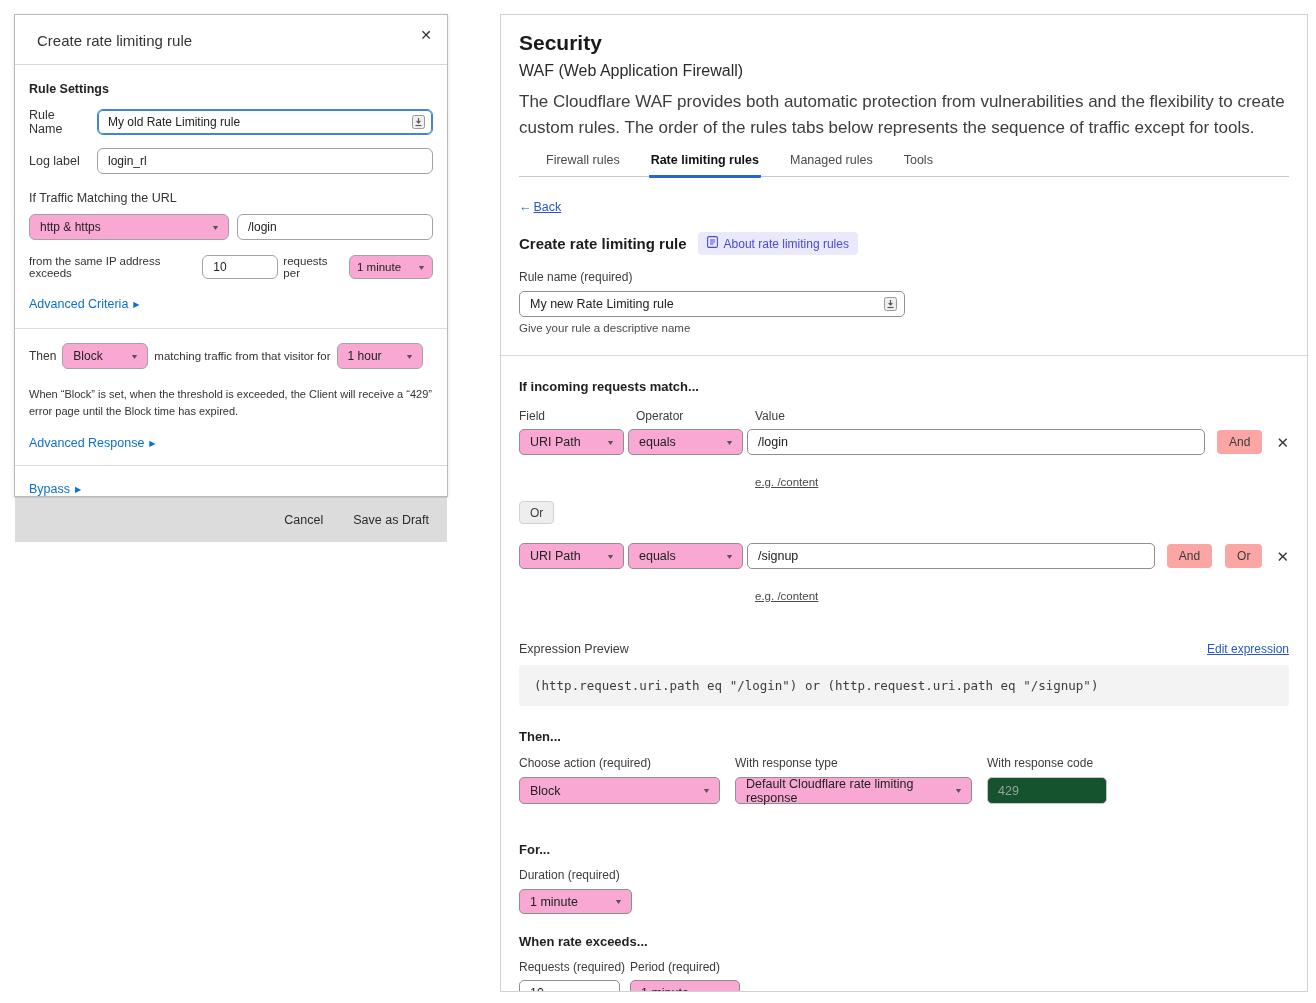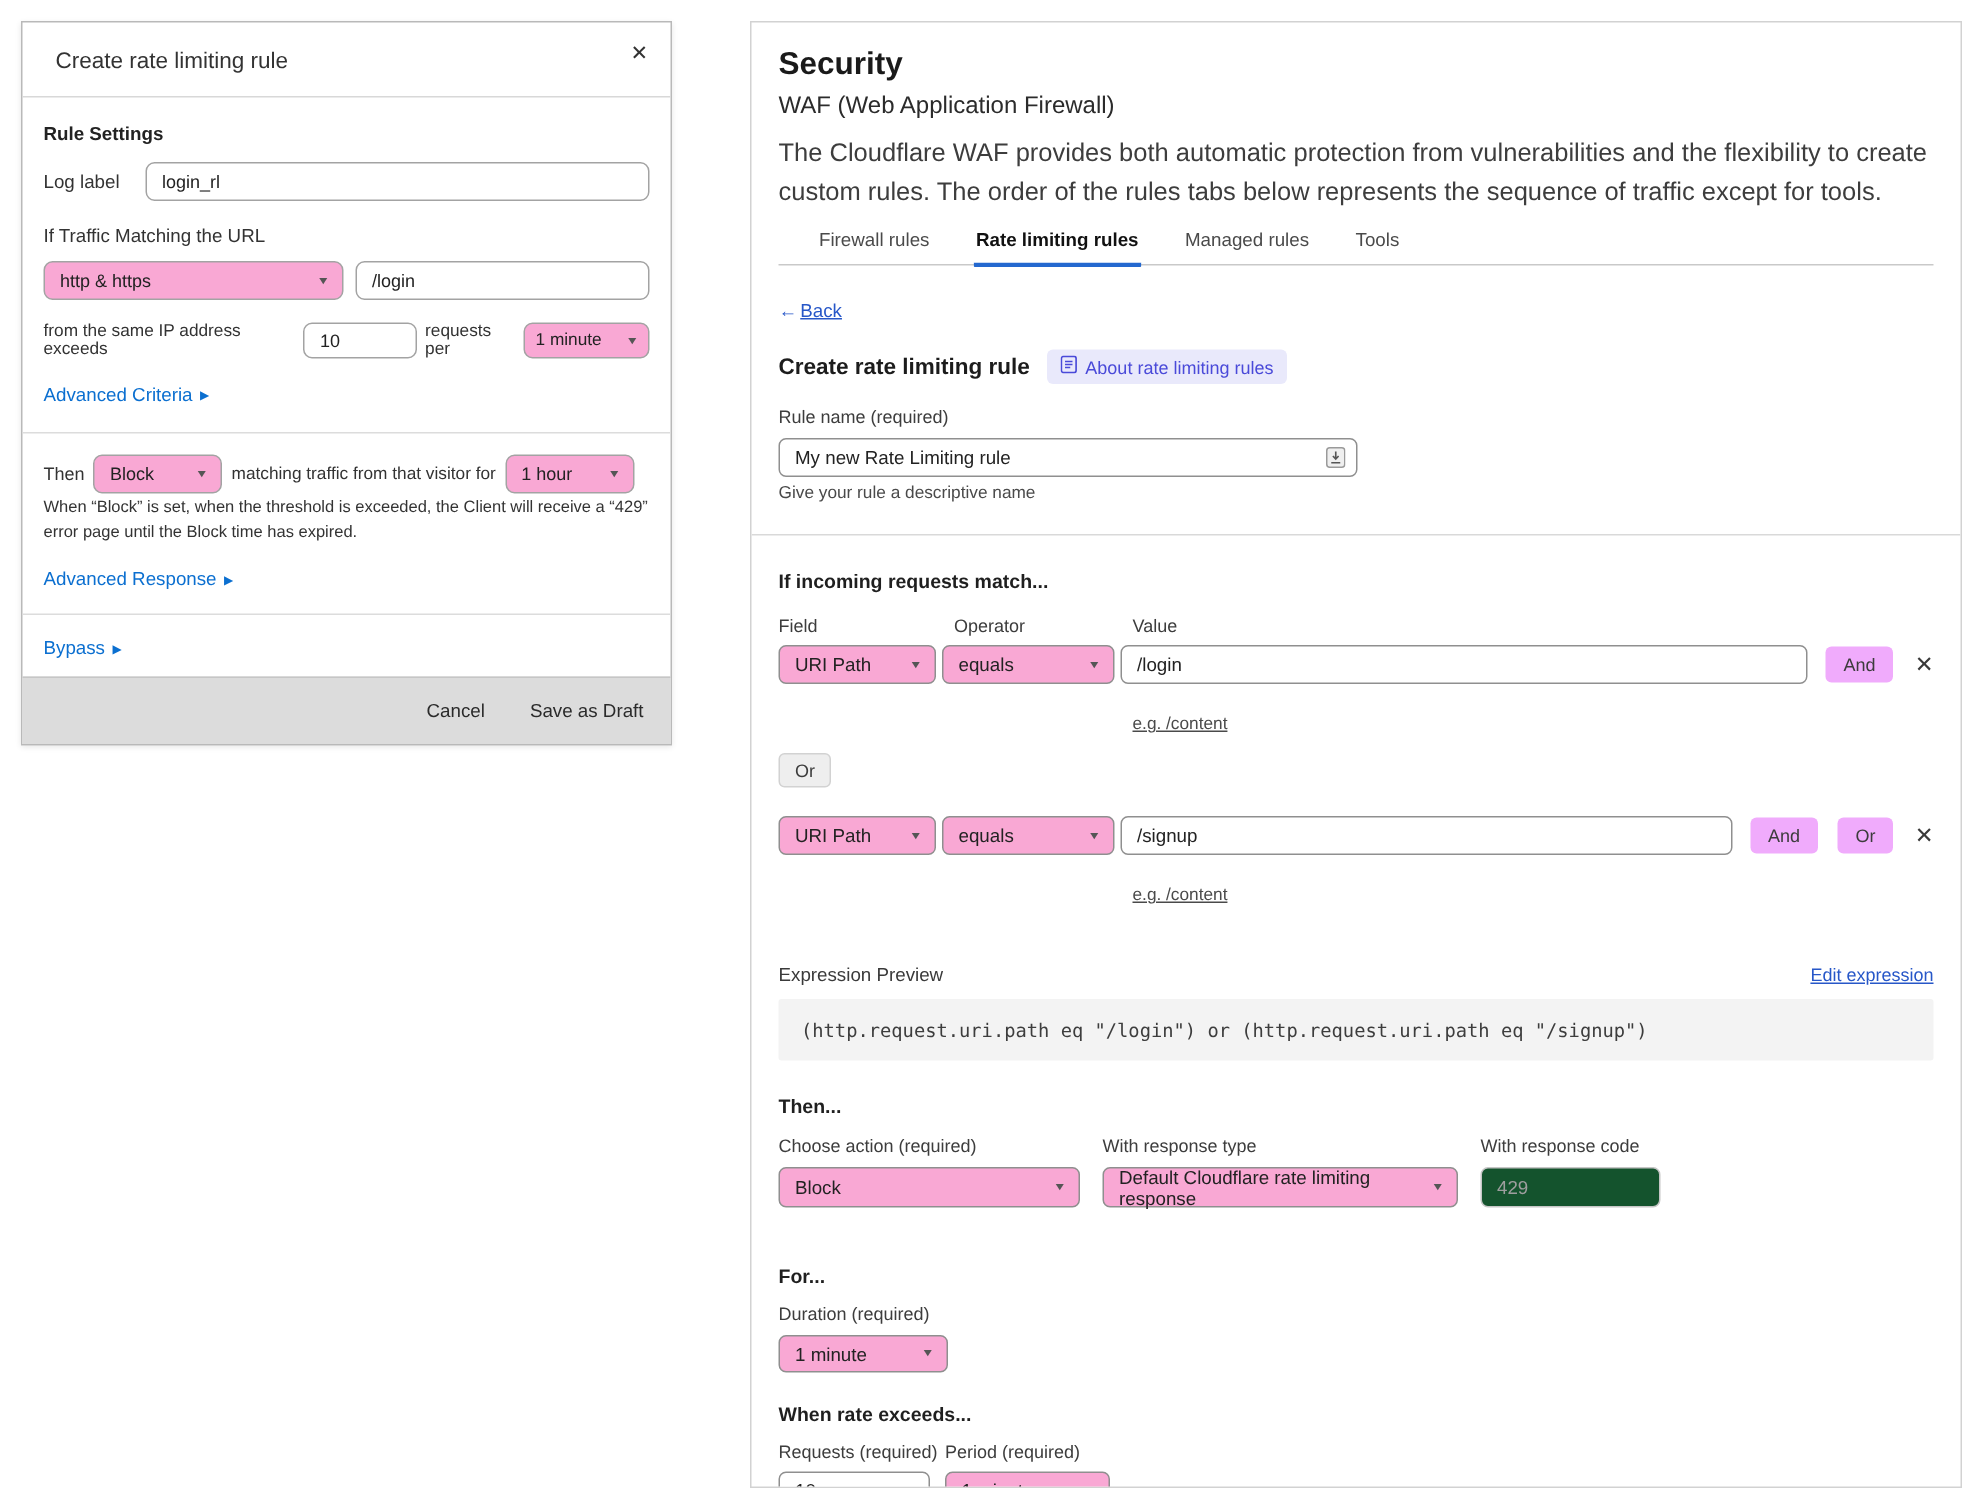--- a/index.html
+++ b/index.html
@@ -18,21 +18,21 @@
     cursor:pointer; flex:none;
   }
   .caret { font-size:7px; color:#555; margin-left:8px; transform:scaleX(1.3); }
   .ti {
     border:1px solid #8f8f8f; border-radius:5px; height:26px;
     padding:0 10px; font-size:12.5px; color:#222; background:#fff;
     font-family:"Liberation Sans", sans-serif; outline:none; width:100%;
   }
   .ti.disabled { background:#14532d; border-color:#c6c6c6; color:#9e9e9e; }
   .btn-gray {
-    background:#f0abfc; border:none; border-radius:4px; height:24px;
+    background:#fca5a5; border:none; border-radius:4px; height:24px;
     padding:0 12px; font-size:12px; color:#3c3c3c; cursor:pointer;
     font-family:"Liberation Sans", sans-serif; flex:none;
   }
   .btn-or-solo { background:#eeeeee; border:1px solid #d2d2d2; height:23px; padding:0 10px; }
   .x-icon { font-size:15px; color:#3a3a3a; cursor:pointer; font-weight:400; line-height:1; flex:none; }
   .input-wrap { position:relative; display:flex; align-items:center; }
   .paste-ico { position:absolute; right:8px; top:50%; transform:translateY(-50%); cursor:pointer; line-height:0; }
 
   
   .dialog {
@@ -47,21 +47,21 @@
   .dlg-h { font-size:12.5px; font-weight:700; color:#222; }
   .dlg-row { display:flex; align-items:center; gap:8px; margin-top:12px; }
   .dlg-label { font-size:12.5px; color:#333; width:60px; flex:none; }
   .dlg-ti { border:1px solid #a3a3a3; border-radius:6px; height:26px; font-size:12px; }
   .dlg-ti.focused { border:1px solid #4285d6; box-shadow:0 0 0 1px #4285d6 inset; }
   .dlg-select { border-color:#a3a3a3; border-radius:6px; font-size:12px; }
   .dlg-text { font-size:11.5px; color:#333; }
   .dlg-link { display:inline-flex; align-items:center; gap:5px; color:#0b6fd0; font-size:12.5px; cursor:pointer; }
   .dlg-link .tri { font-size:8px; }
   .dlg-divider { border-top:1px solid #dcdcdc; margin:16px -14px 0; }
-  .dlg-note { margin-top:1px; font-size:11px; color:#333; line-height:1.55; }
+  .dlg-note { margin-top:17px; font-size:11px; color:#333; line-height:1.55; }
   .dialog-footer {
     margin-top:auto; background:#dcdcdc; border-top:1px solid #c6c6c6;
     padding:15px 18px; display:flex; justify-content:flex-end; gap:30px;
   }
   .footer-btn { background:none; border:none; font-size:12.5px; color:#2b2b2b; cursor:pointer; font-family:"Liberation Sans", sans-serif; }
 
   
   .panel {
     position:absolute; left:500px; top:14px; width:808px; height:978px;
     background:#fff; border:1px solid #d2d2d2; padding:16px 18px; overflow:hidden;
@@ -122,20 +122,33 @@
 
 <div class="dialog">
   <div class="dialog-header">
     <div class="dialog-title">Create rate limiting rule</div>
     <span class="dialog-close">✕</span>
   </div>
 
   <div class="dialog-body">
     <div class="dlg-h">Rule Settings</div>
 
+    <div class="dlg-row">
+      <span class="dlg-label">Rule Name</span>
+      <div class="input-wrap" style="flex:1;">
+        <input class="ti dlg-ti focused" style="padding-right: 26px;" value="My old Rate Limiting rule">
+        <span class="paste-ico">
+          <svg width="13" height="14" viewBox="0 0 13 14">
+              <rect x="0.5" y="0.5" width="12" height="13" rx="2" fill="#efefef" stroke="#9a9a9a"></rect>
+              <path d="M6.5 3v4.5M4.6 6L6.5 8L8.4 6" stroke="#555" fill="none" stroke-width="1.1"></path>
+              <path d="M3.5 10.5h6" stroke="#555" stroke-width="1.1"></path>
+            </svg>
+        </span>
+      </div>
+    </div>
 
     <div class="dlg-row">
       <span class="dlg-label">Log label</span>
       <input class="ti dlg-ti" style="flex: 1 1 0%;" value="login_rl">
     </div>
 
     <div style="margin-top:14px;">
       <span class="dlg-label" style="width:auto;">If Traffic Matching the URL</span>
     </div>
 

